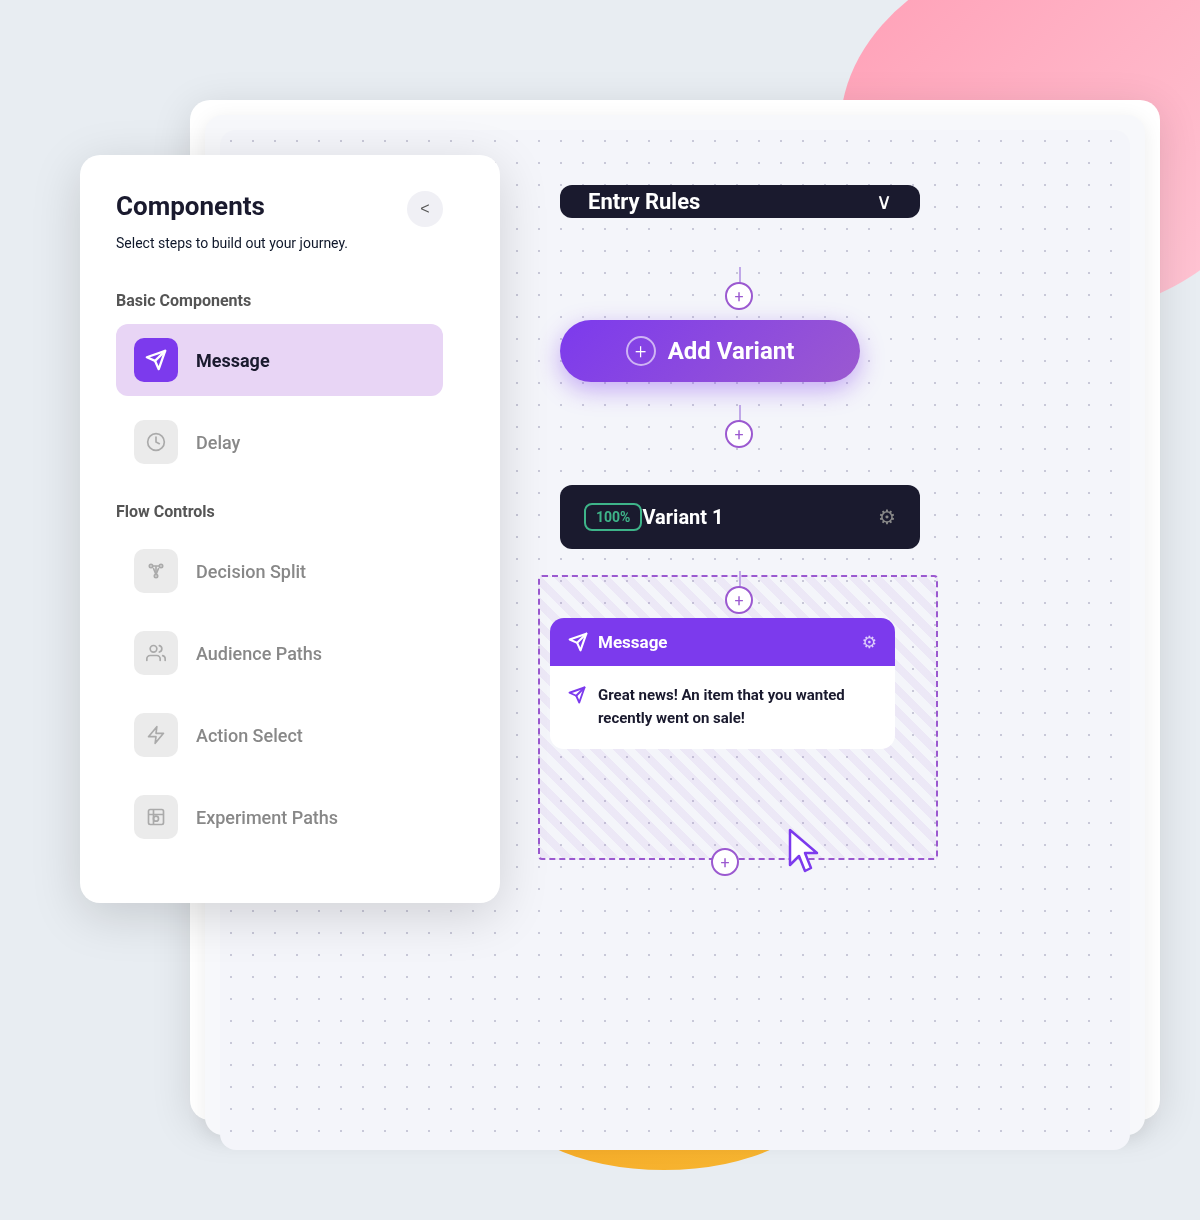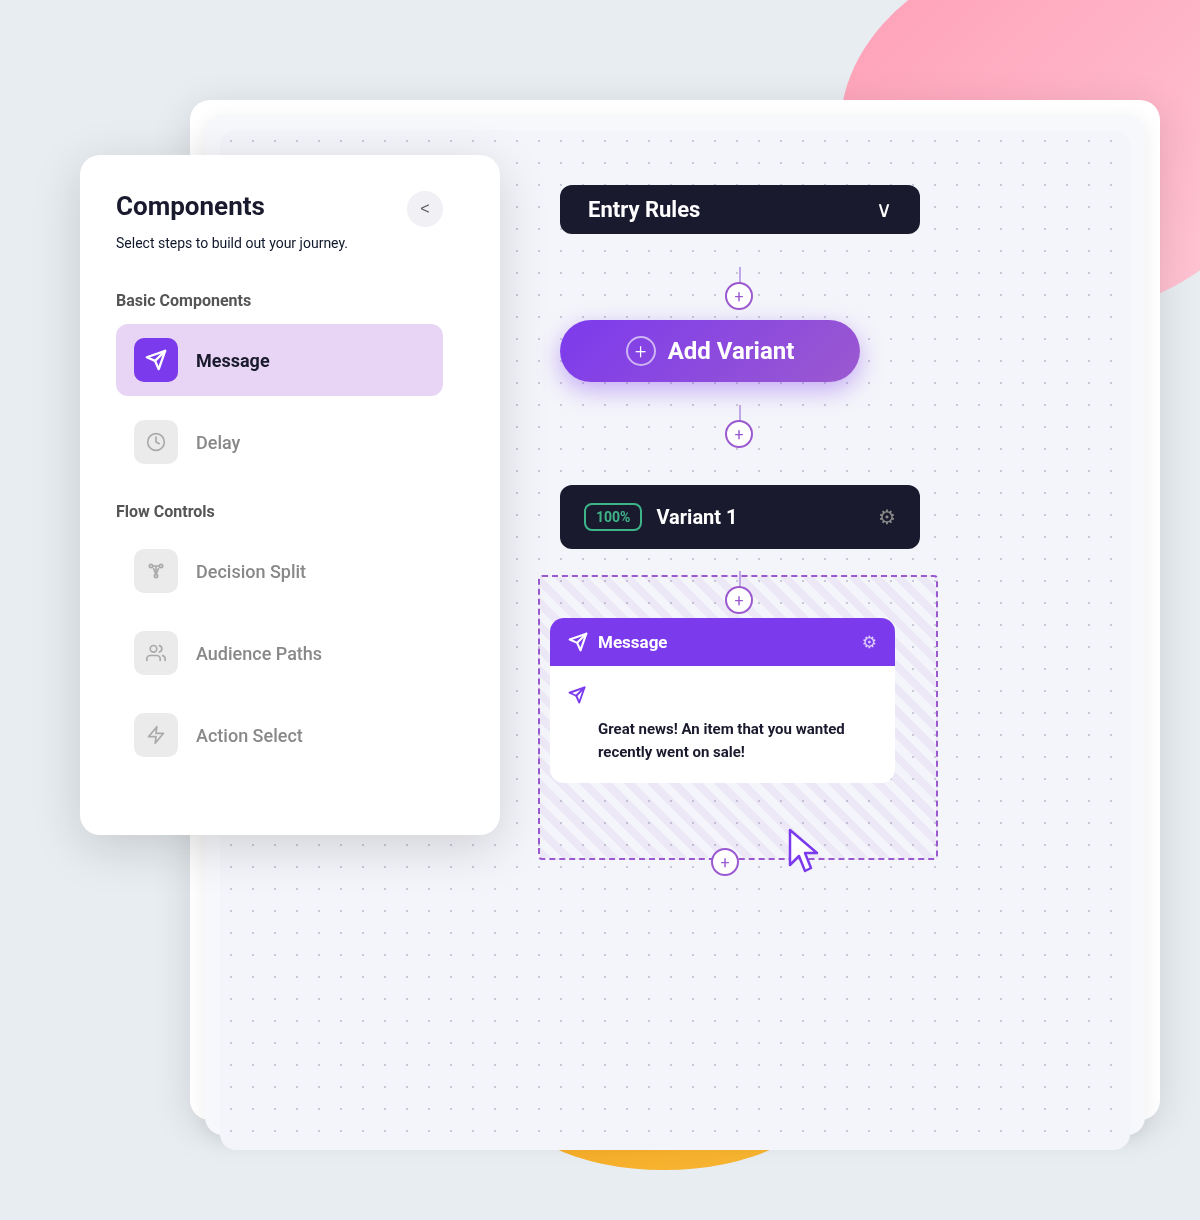--- a/index.html
+++ b/index.html
@@ -265,21 +265,21 @@
 <div class="blob-pink"></div>
 <div class="blob-orange"></div>
 
 <div class="canvas-back"></div>
 <div class="canvas-back2"></div>
 
 <div class="canvas-area">
   <div class="canvas-inner">
 
     <div class="entry-rules-wrapper">
-      <div style="background:#1a1a2e; border-radius:12px; padding:12px 28px; display:flex; align-items:center; justify-content:space-between;">
+      <div style="background:#1a1a2e; border-radius:12px; padding:4px 28px; display:flex; align-items:center; justify-content:space-between;">
         <span style="color:#fff; font-size:22px; font-weight:700;">Entry Rules</span>
         <span style="color:#fff; font-size:22px;">∨</span>
       </div>
     </div>
 
     <div class="conn-line" style="height:40px; top:137px; left:519px;"></div>
 
     <div class="conn-circle" style="top:152px; left:505px;">
       <span>+</span>
     </div>
@@ -293,21 +293,21 @@
       </div>
     </div>
 
     <div class="conn-line" style="height:40px; top:275px; left:519px;"></div>
 
     <div class="conn-circle" style="top:290px; left:505px;">
       <span>+</span>
     </div>
 
     <div class="variant-wrapper">
-      <div style="background:#1a1a2e; border-radius:12px; padding:18px 24px; display:flex; align-items:center; gap:14px;">
+      <div style="background:#1a1a2e; border-radius:12px; padding:18px 24px; display:flex; align-items:center; ">
         <span style="border:2px solid #3eb489;border-radius:8px;color:#3eb489;font-size:14px;font-weight:700;padding:4px 10px;">100%</span>
         <span style="color:#fff;font-size:20px;font-weight:700;flex:1;">Variant 1</span>
         <span style="color:#888;font-size:20px;">⚙</span>
       </div>
     </div>
 
     <div class="dashed-selection"></div>
 
     <div class="conn-line" style="height:38px; top:441px; left:519px;"></div>
 
@@ -329,21 +329,21 @@
         <span style="color:rgba(255,255,255,0.75);font-size:17px;">⚙</span>
       </div>
 
       <div style="background:#fff; border-radius:0 0 14px 14px; padding:18px; display:flex; gap:12px; align-items:flex-start;">
         <span style="flex-shrink:0; margin-top:2px; color:#7c3aed;">
           <svg width="18" height="18" viewBox="0 0 24 24" fill="none" stroke="#7c3aed" stroke-width="2.5" stroke-linecap="round" stroke-linejoin="round">
             <line x1="22" y1="2" x2="11" y2="13"></line>
             <polygon points="22 2 15 22 11 13 2 9 22 2"></polygon>
           </svg>
         </span>
-        <span style="font-size:15px;font-weight:700;color:#1a1a2e;line-height:1.55;margin-top:34px;">Great news! An item that you wanted recently went on sale!</span>
+        <span style="font-size:15px;font-weight:700;color:#1a1a2e;line-height:1.55;">Great news! An item that you wanted recently went on sale!</span>
       </div>
     </div>
 
     <div class="conn-circle" style="top:718px; left:491px;">
       <span>+</span>
     </div>
 
     <div class="cursor-svg">
       <svg width="42" height="50" viewBox="0 0 42 50" fill="none">
         <path d="M5 5 L5 40 L14 31 L20 46 L26 43 L20 28 L32 28 Z" fill="white" stroke="#7c3aed" stroke-width="2.5" stroke-linejoin="round"></path>
@@ -416,14 +416,23 @@
 
   <div class="component-item">
     <div class="component-icon gray">
       <svg width="20" height="20" viewBox="0 0 24 24" fill="none" stroke="#aaa" stroke-width="2" stroke-linecap="round" stroke-linejoin="round">
         <polygon points="13 2 3 14 12 14 11 22 21 10 12 10 13 2"></polygon>
       </svg>
     </div>
     <span class="component-label">Action Select</span>
   </div>
 
+  <div class="component-item">
+    <div class="component-icon gray">
+      <svg width="20" height="20" viewBox="0 0 24 24" fill="none" stroke="#aaa" stroke-width="2" stroke-linecap="round" stroke-linejoin="round">
+        <path d="M9 3H5a2 2 0 0 0-2 2v4m6-6h10a2 2 0 0 1 2 2v4M9 3v18m0 0h10a2 2 0 0 0 2-2V9M9 21H5a2 2 0 0 1-2-2V9m0 0h18"></path>
+        <circle cx="12" cy="14" r="3"></circle>
+      </svg>
+    </div>
+    <span class="component-label">Experiment Paths</span>
+  </div>
 
 </div>
 
 </body></html>

